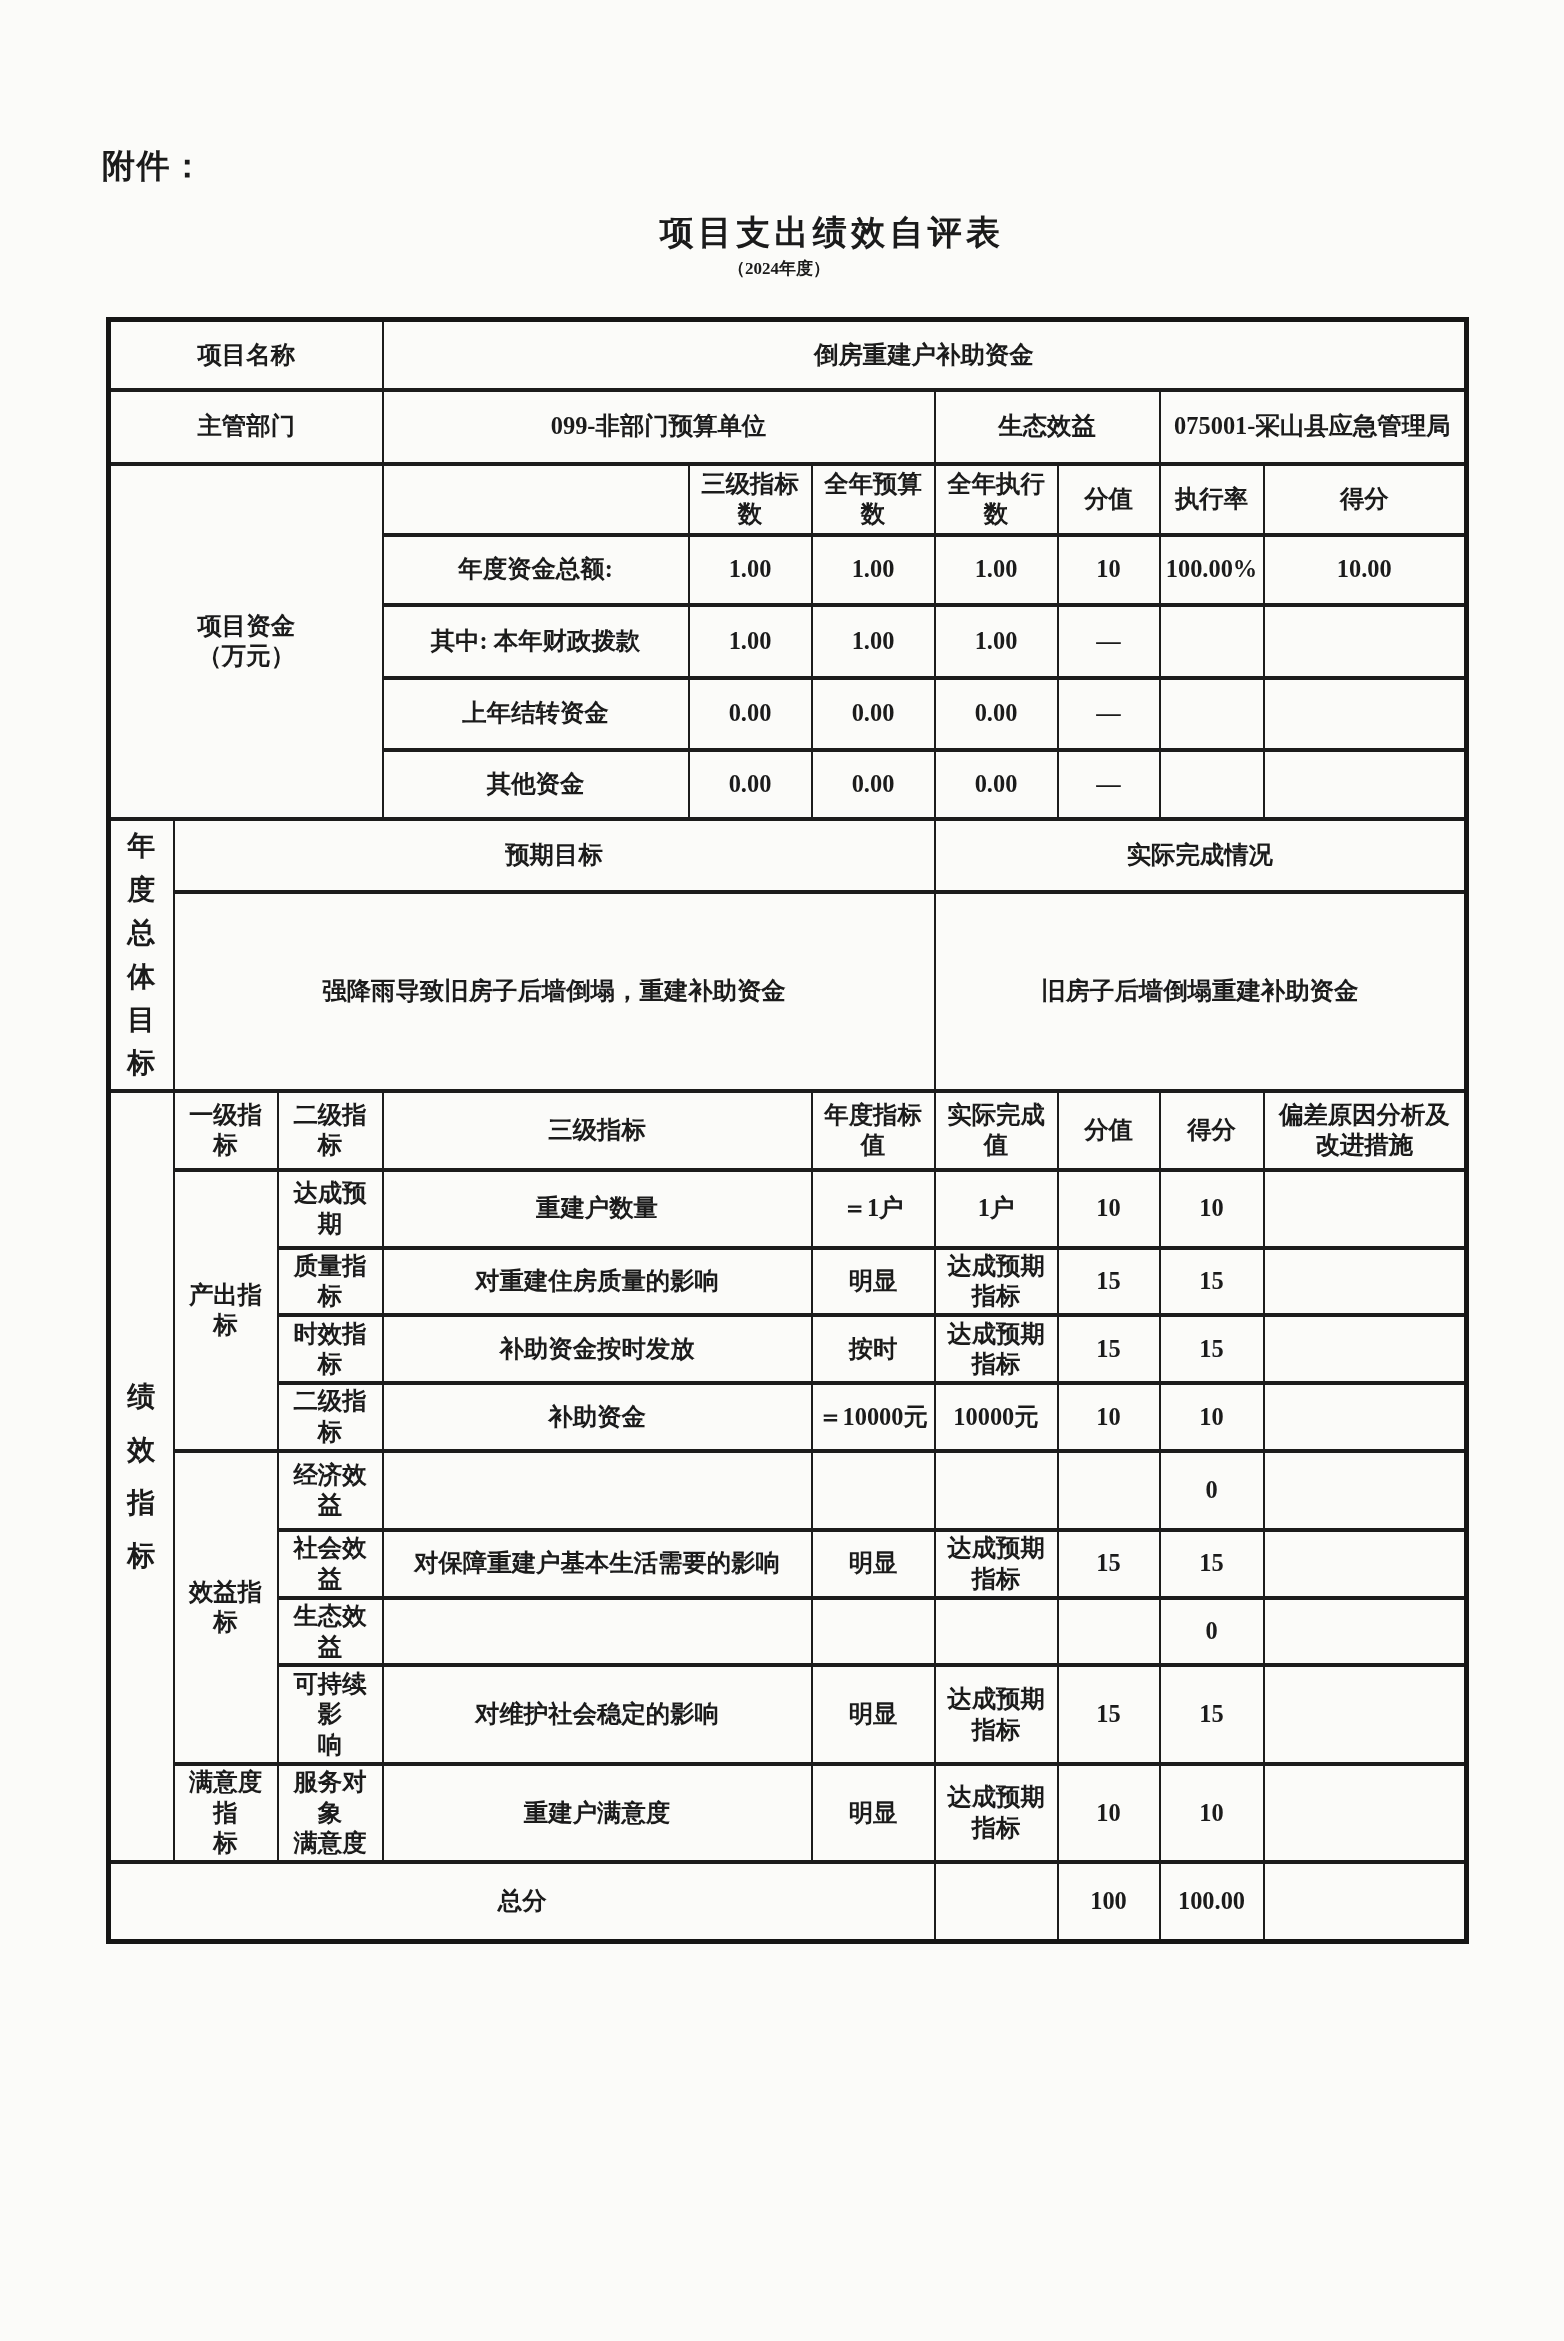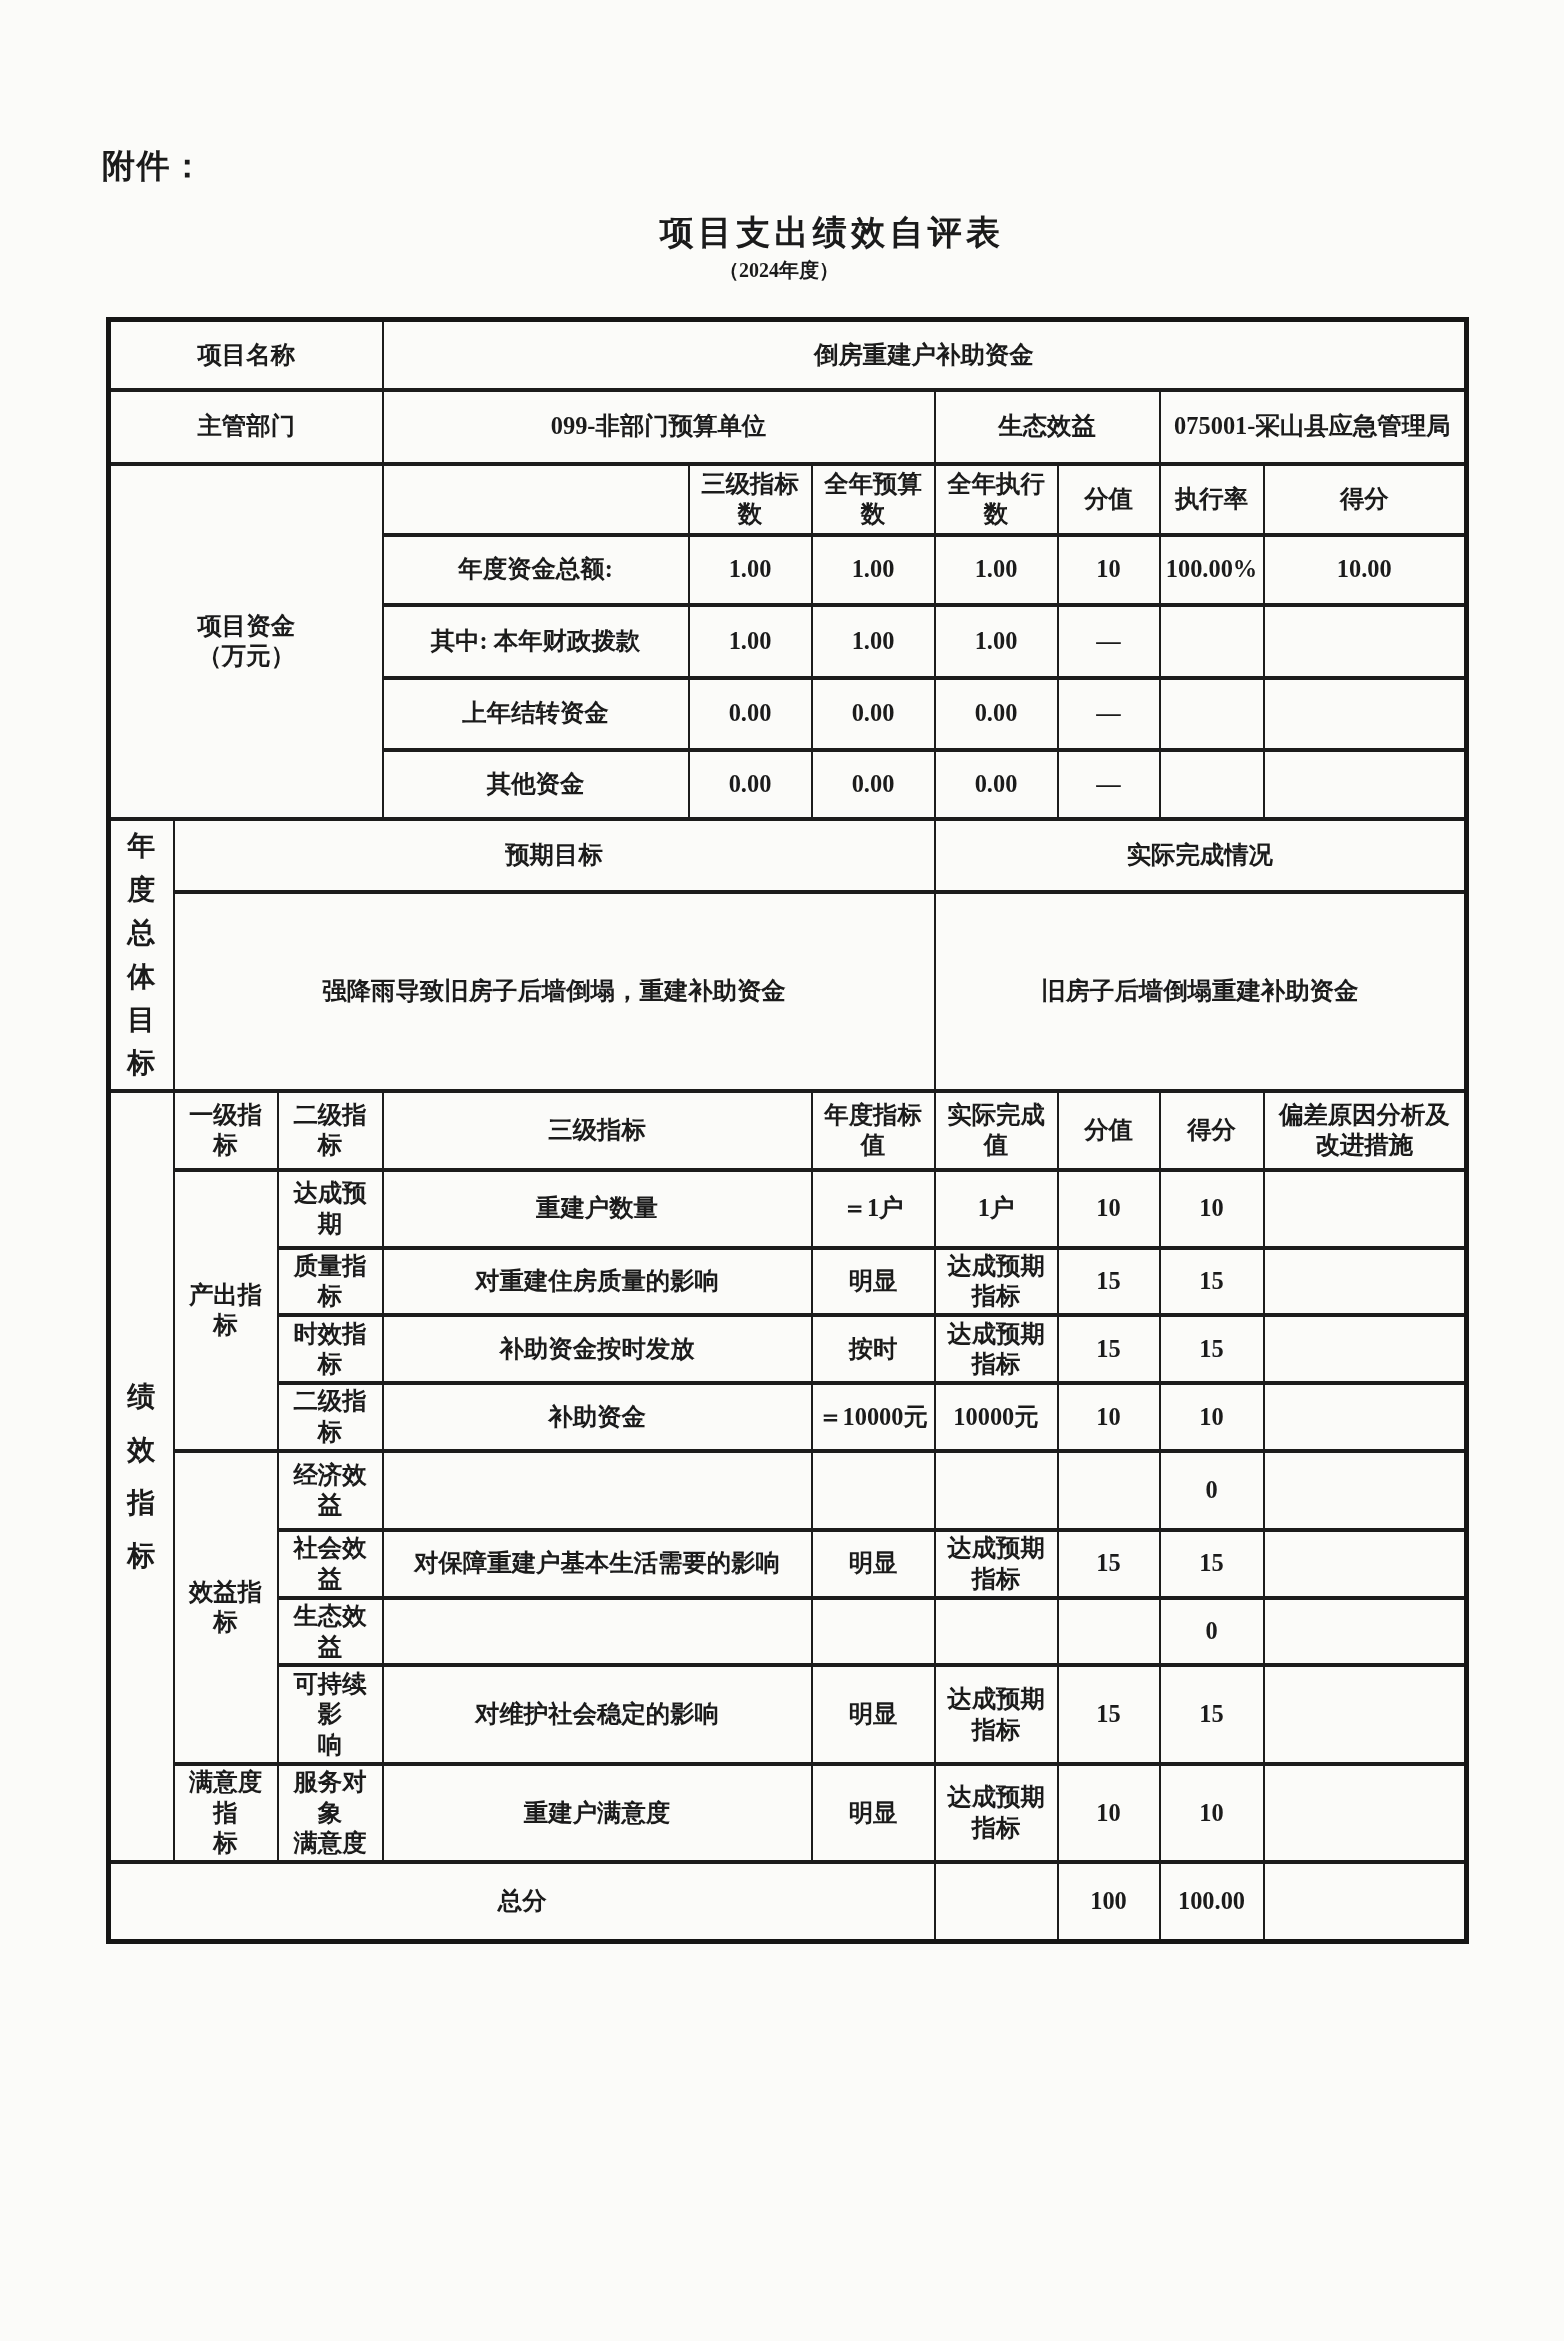--- a/index.html
+++ b/index.html
@@ -15,21 +15,21 @@
   .attachment{
     position:absolute;left:102px;top:144px;
     font-size:33px;font-weight:700;letter-spacing:1.4px;
   }
   .title{
     position:absolute;left:832px;top:210px;transform:translateX(-50%);
     font-size:34px;font-weight:700;letter-spacing:4.3px;white-space:nowrap;
   }
   .subtitle{
     position:absolute;left:779px;top:257px;transform:translateX(-50%);
-    font-size:20px;font-weight:700;white-space:nowrap;
+    font-size:17px;font-weight:700;white-space:nowrap;
   }
   table.form{
     position:absolute;left:106px;top:317px;
     width:1358px;
     border-collapse:collapse;table-layout:fixed;
     background:transparent;
   }
   table.form td{
     border:2.2px solid #1c1c1c;
     border-top-width:4.3px;border-bottom-width:4.3px;

